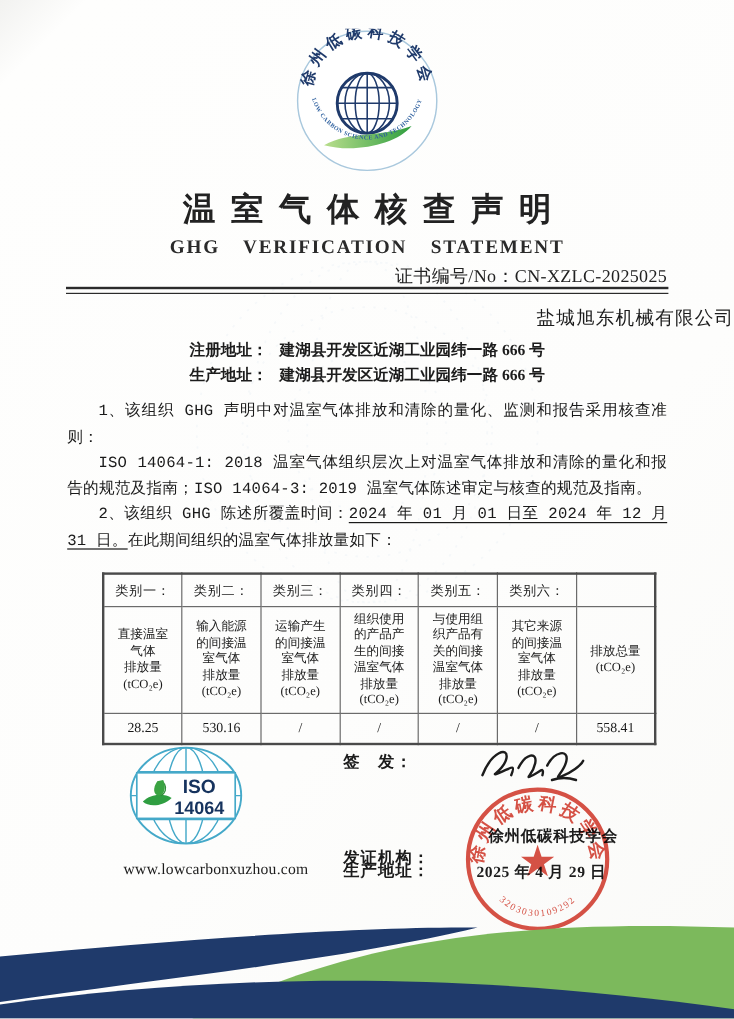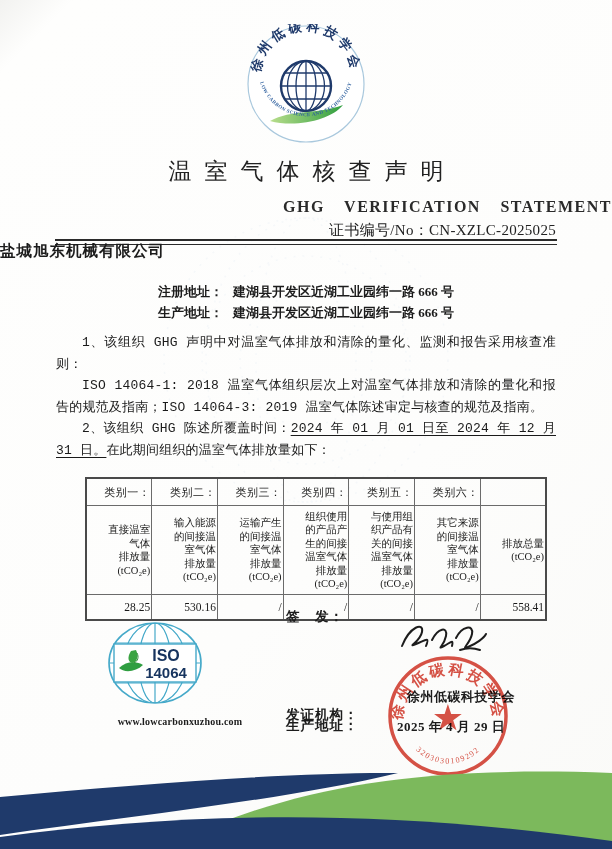--- a/index.html
+++ b/index.html
@@ -9,52 +9,52 @@
     background:linear-gradient(135deg,#f2f2f0 0%,#fefefd 5%,#fdfdfc 60%,#fafaf8 100%);
     color:#1c1c1c;
   }
   
   .watermark{position:absolute;left:126px;top:180px;width:360px;height:360px;opacity:.35;pointer-events:none;}
 
   
   .org-logo{position:absolute;left:246px;top:24px;width:120px;height:120px;}
 
   .title-cn{position:absolute;left:0;top:156px;width:100%;text-align:center;
-    font-size:23px;font-weight:normal;letter-spacing:13px;text-indent:13px;color:#222;}
-  .title-en{position:absolute;left:0;top:198px;width:100%;text-align:right;
+    font-size:27px;font-weight:bold;letter-spacing:13px;text-indent:13px;color:#222;}
+  .title-en{position:absolute;left:0;top:198px;width:100%;text-align:center;
     font-size:16px;font-weight:600;letter-spacing:1.5px;word-spacing:14px;color:#2a2a2a;}
   .cert-line{position:absolute;right:56px;top:221px;font-size:15px;color:#222;letter-spacing:.3px;}
   .double-rule{position:absolute;left:55px;right:55px;top:239px;height:3px;
     border-top:2px solid #2b2b2b;border-bottom:1px solid #2b2b2b;}
 
-  .company-name{position:absolute;left:0;top:241px;width:100%;text-align:left;
-    font-size:15.5px;font-weight:bold;letter-spacing:1px;}
+  .company-name{position:absolute;left:0;top:255px;width:100%;text-align:right;
+    font-size:15.5px;font-weight:normal;letter-spacing:1px;}
   .addr-block{position:absolute;left:0;top:281px;width:100%;}
   .addr-row{display:flex;justify-content:center;gap:10px;font-size:13px;font-weight:bold;line-height:21px;}
 
   .body-text{position:absolute;left:56px;top:332px;width:500px;
     font-size:13px;line-height:21.5px;text-align:justify;letter-spacing:.2px;color:#1a1a1a;}
   .body-text p{margin:0;text-indent:2em;font-family:Liberation Mono, monospace;}
   .underlined{text-decoration:underline;text-underline-offset:3px;}
 
   
   .emx-table{position:absolute;left:85px;top:477px;width:462px;border-collapse:collapse;
     table-layout:fixed;font-size:10.5px;color:#1a1a1a;border:2px solid #4a4a4a;}
-  .emx-table td{border:1px solid #6b6b6b;text-align:right;vertical-align:middle;padding:2px 1px;}
+  .emx-table td{border:1px solid #6b6b6b;text-align:center;vertical-align:middle;padding:2px 1px;}
   .emx-table .hdr td{height:22px;font-size:11px;letter-spacing:.5px;}
   .emx-table .desc td{height:84px;white-space:pre-line;line-height:13.5px;}
   .emx-table .vals td{height:20px;font-size:11.5px;}
 
   
   .iso-badge{position:absolute;left:106px;top:620px;width:98px;height:86px;}
   .website{position:absolute;left:80px;top:716px;width:200px;text-align:center;
-    font-size:10px;font-weight:bold;letter-spacing:.2px;}
+    font-size:13px;font-weight:normal;letter-spacing:.2px;}
   .f-label{position:absolute;left:286px;font-size:13.5px;font-weight:600;letter-spacing:1px;}
   .f-value{position:absolute;font-size:13px;font-weight:600;letter-spacing:.5px;}
-  .lbl-sign{top:608px;}
+  .lbl-sign{top:626px;}
   .lbl-issuer{top:706px;}
   .lbl-date{top:717px;}
   .val-issuer{left:407px;top:688px;}
   .val-date{left:397px;top:718px;}
   .signature{position:absolute;left:396px;top:616px;width:96px;height:50px;}
   .stamp{position:absolute;left:386px;top:654px;width:124px;height:124px;
     mix-blend-mode:multiply;opacity:.88;}
 
   .waves{position:absolute;left:0;bottom:0;width:612px;height:92px;display:block;}
 </style>

